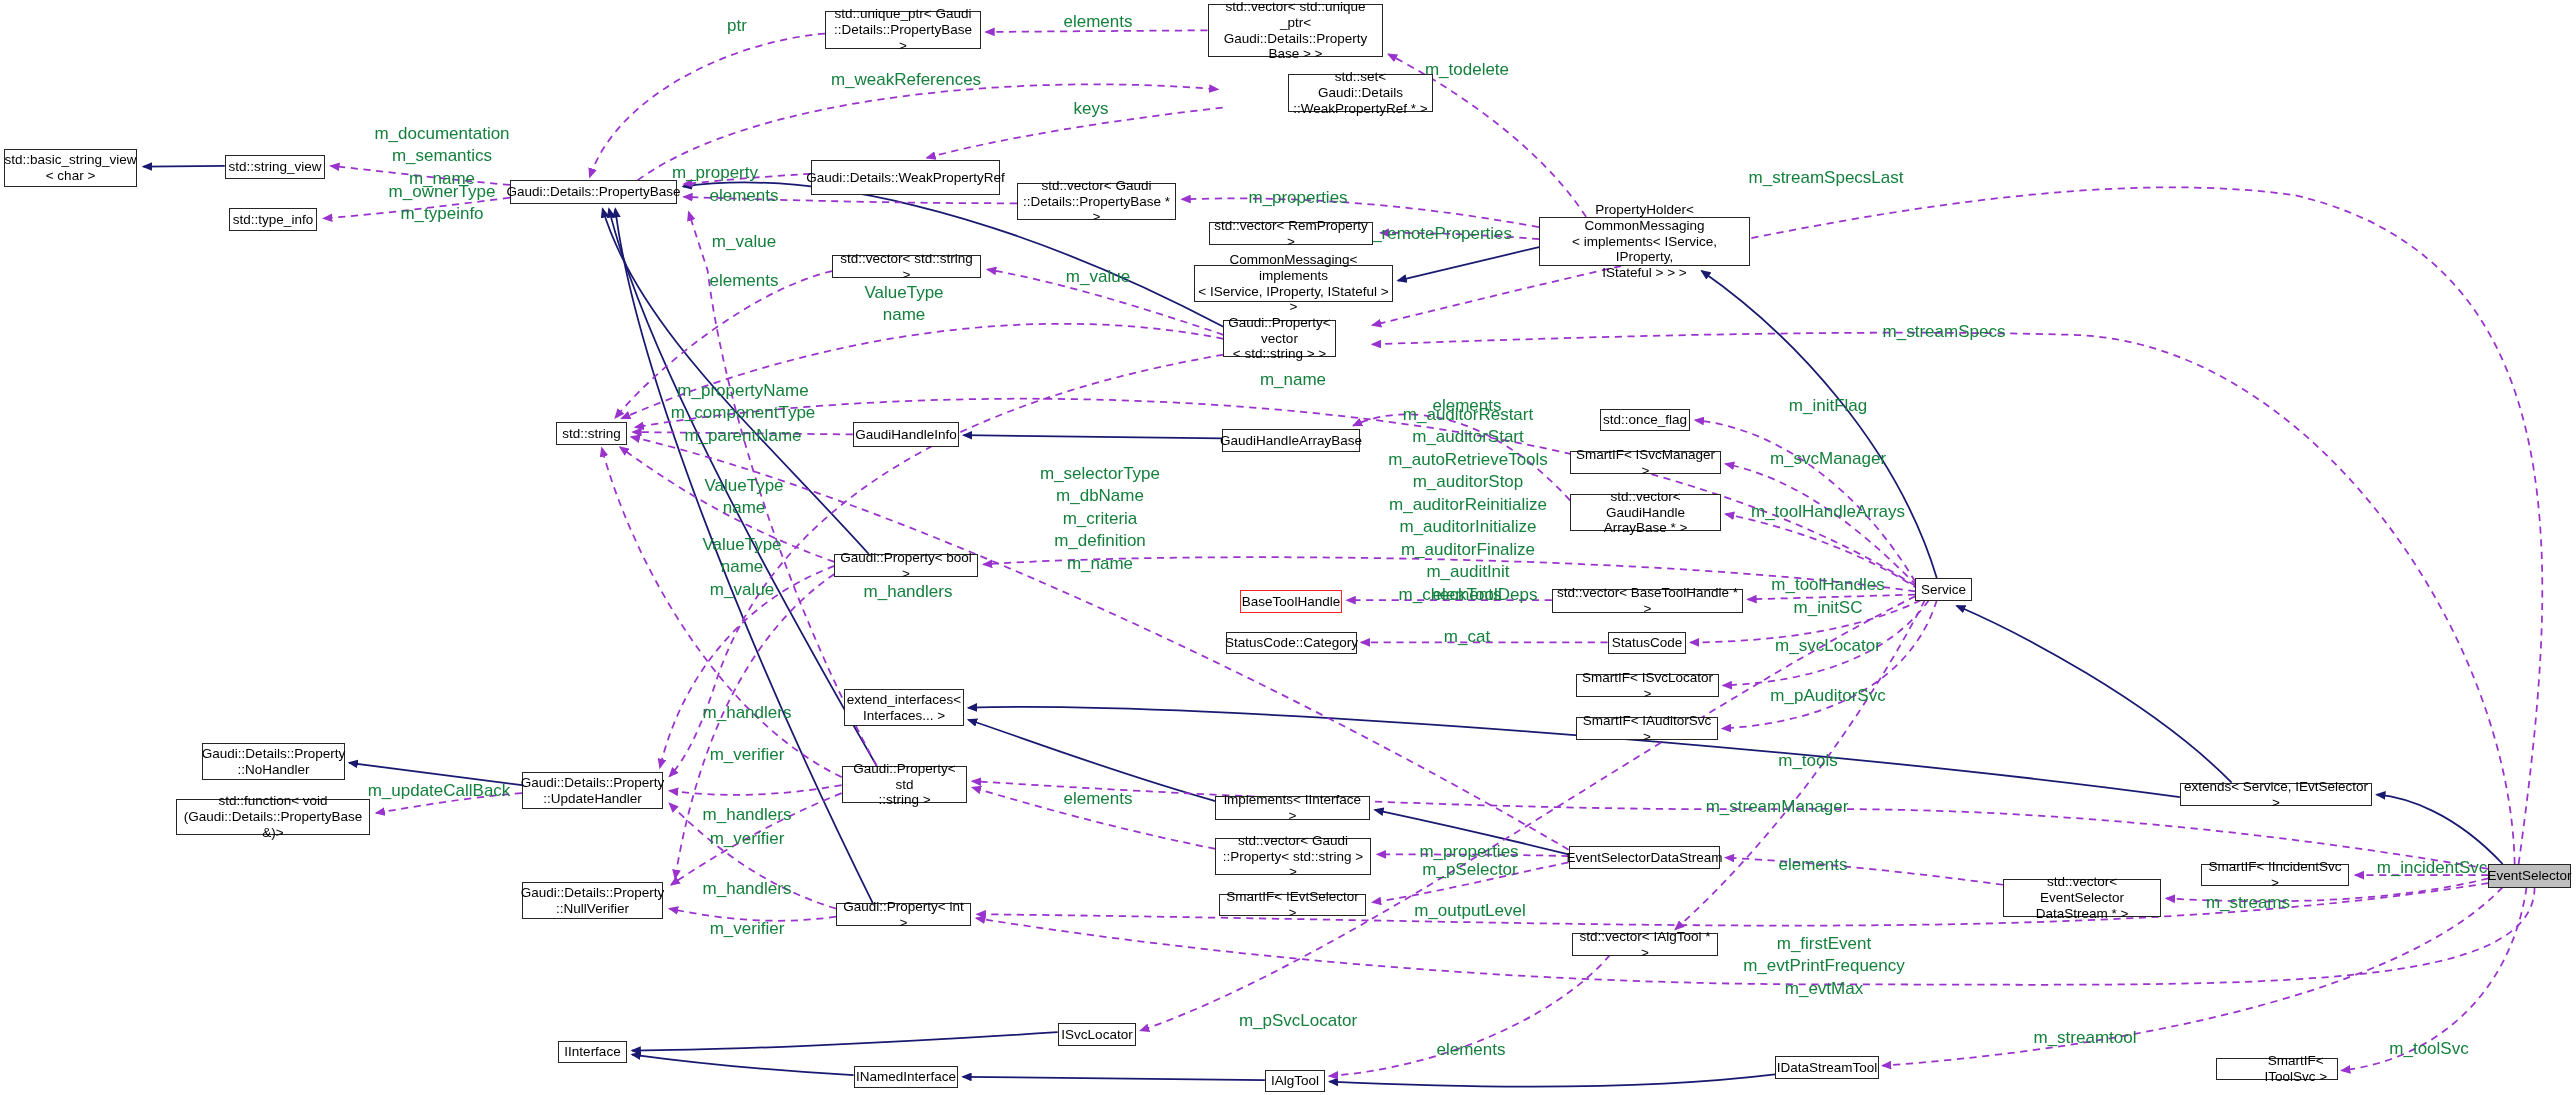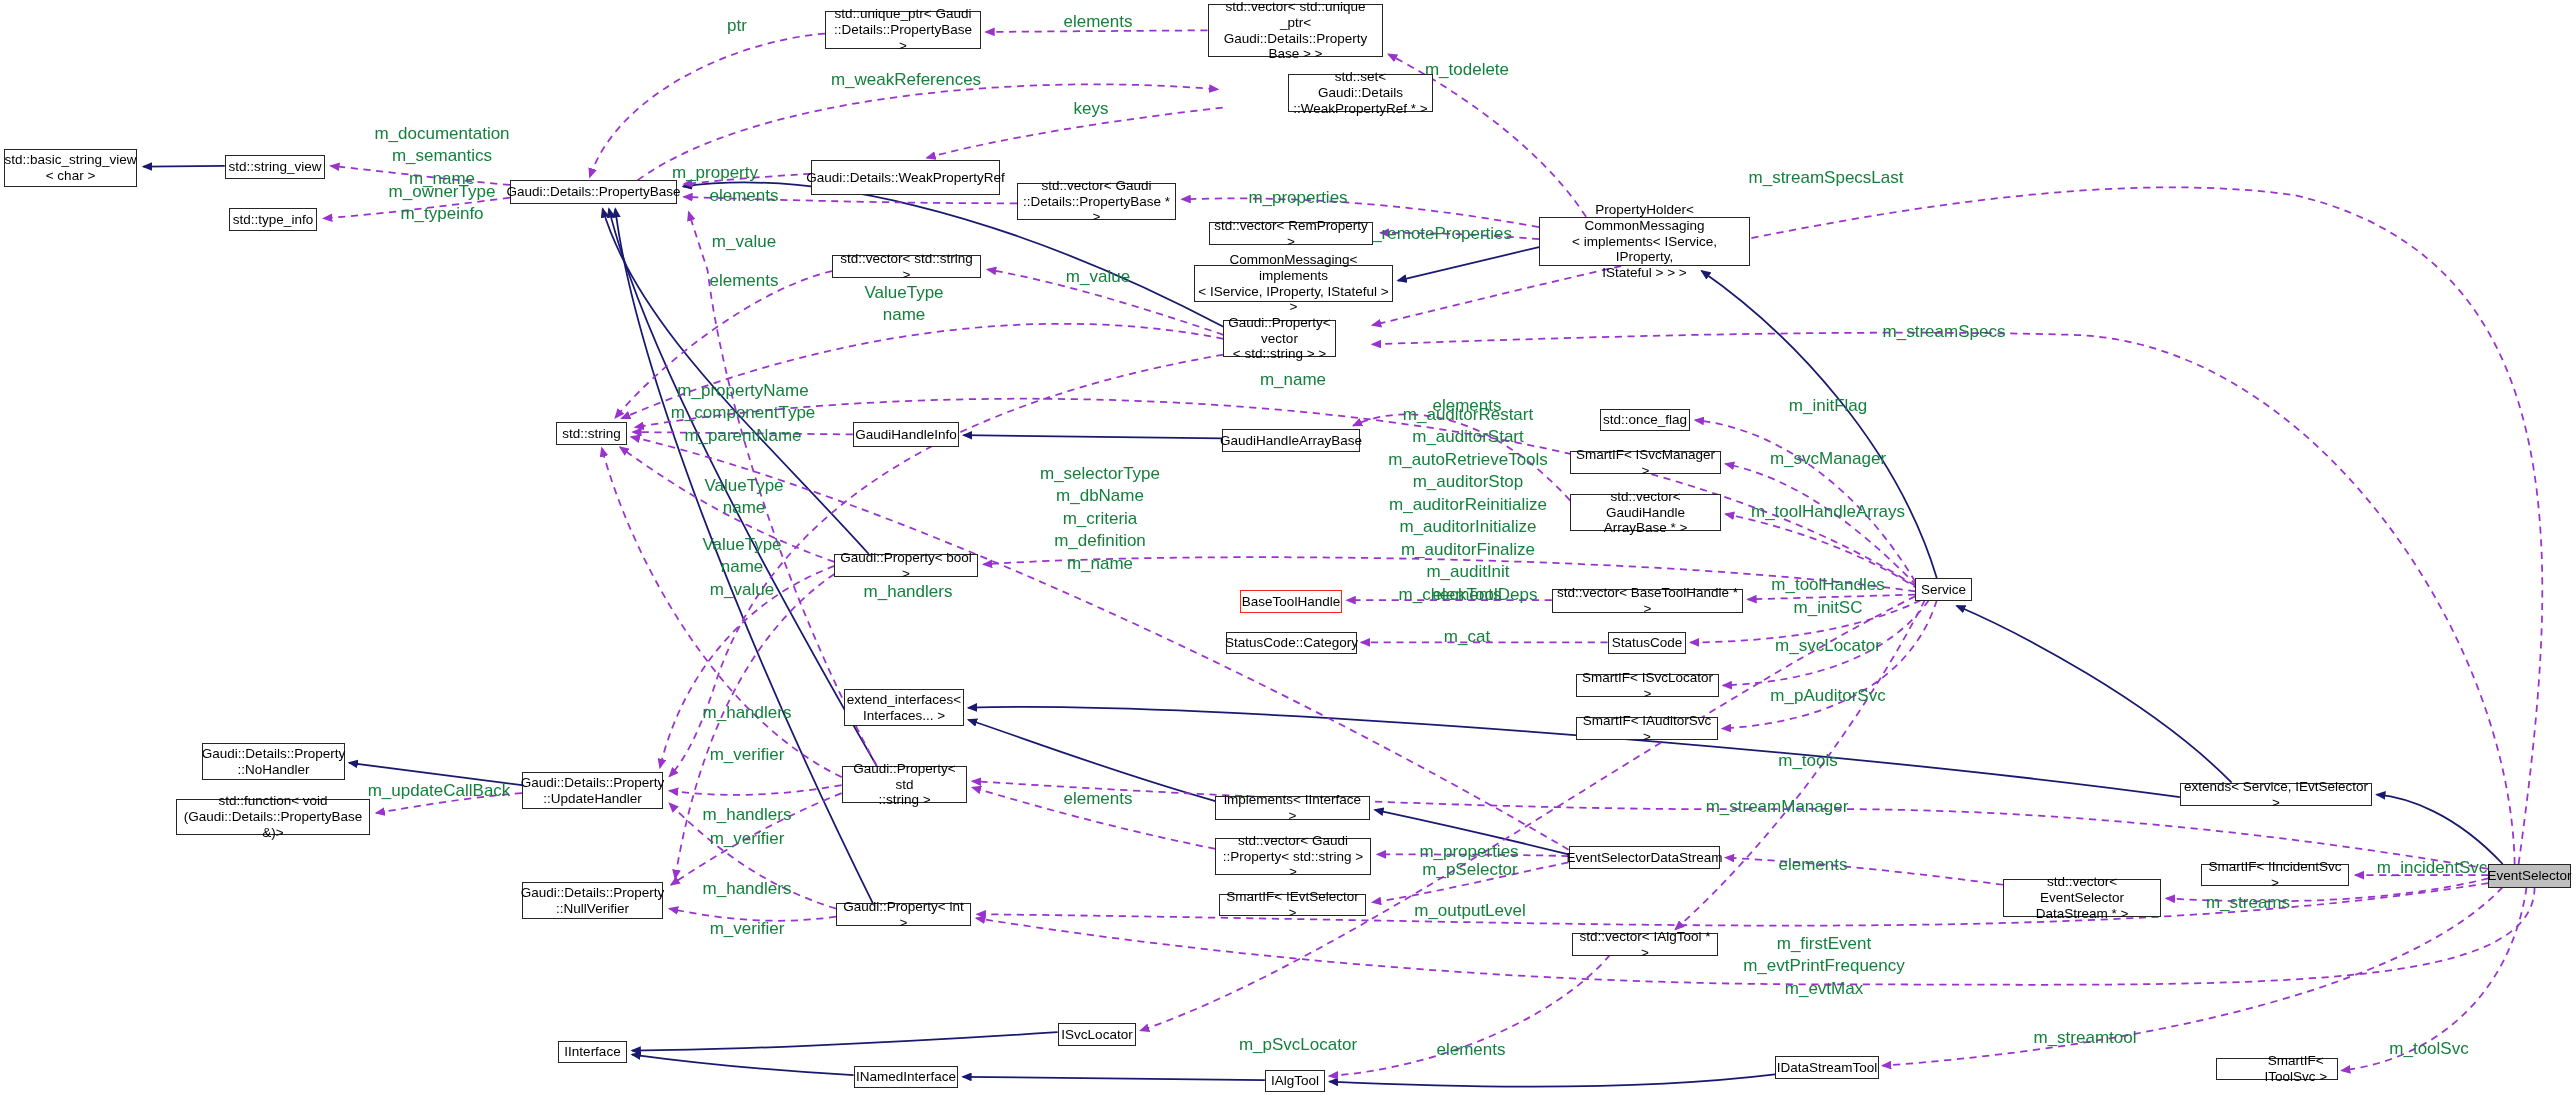--- a/index.html
+++ b/index.html
@@ -219,21 +219,21 @@
       <div class="edge-label" style="left: 1813px; top: 865px;">elements</div>
       <div class="edge-label" style="left: 2432px; top: 868px;">m_incidentSvc</div>
       <div class="edge-label" style="left: 1470px; top: 870px;">m_pSelector</div>
       <div class="edge-label" style="left: 747px; top: 889px;">m_handlers</div>
       <div class="edge-label" style="left: 2248px; top: 903px;">m_streams</div>
       <div class="edge-label" style="left: 1470px; top: 911px;">m_outputLevel</div>
       <div class="edge-label" style="left: 747px; top: 929px;">m_verifier</div>
       <div class="edge-label" style="left: 1824px; top: 967px;">m_firstEvent
 m_evtPrintFrequency
 m_evtMax</div>
-      <div class="edge-label" style="left: 1298px; top: 1021px; margin-top: 24px;">m_pSvcLocator</div>
+      <div class="edge-label" style="left: 1298px; top: 1021px;">m_pSvcLocator</div>
       <div class="edge-label" style="left: 2085px; top: 1038px;">m_streamtool</div>
       <div class="edge-label" style="left: 2429px; top: 1049px;">m_toolSvc</div>
       <div class="edge-label" style="left: 1471px; top: 1050px;">elements</div>
     </div>
   <div id="nodes">
       <div class="node" style="left: 4px; top: 149px; width: 133px; height: 38px;">std::basic_string_view
 &lt; char &gt;</div>
       <div class="node" style="left: 225px; top: 155px; width: 100px; height: 24px;">std::string_view</div>
       <div class="node" style="left: 229px; top: 208px; width: 88px; height: 23px;">std::type_info</div>
       <div class="node" style="left: 510px; top: 180px; width: 167px; height: 24px;">Gaudi::Details::PropertyBase</div>

